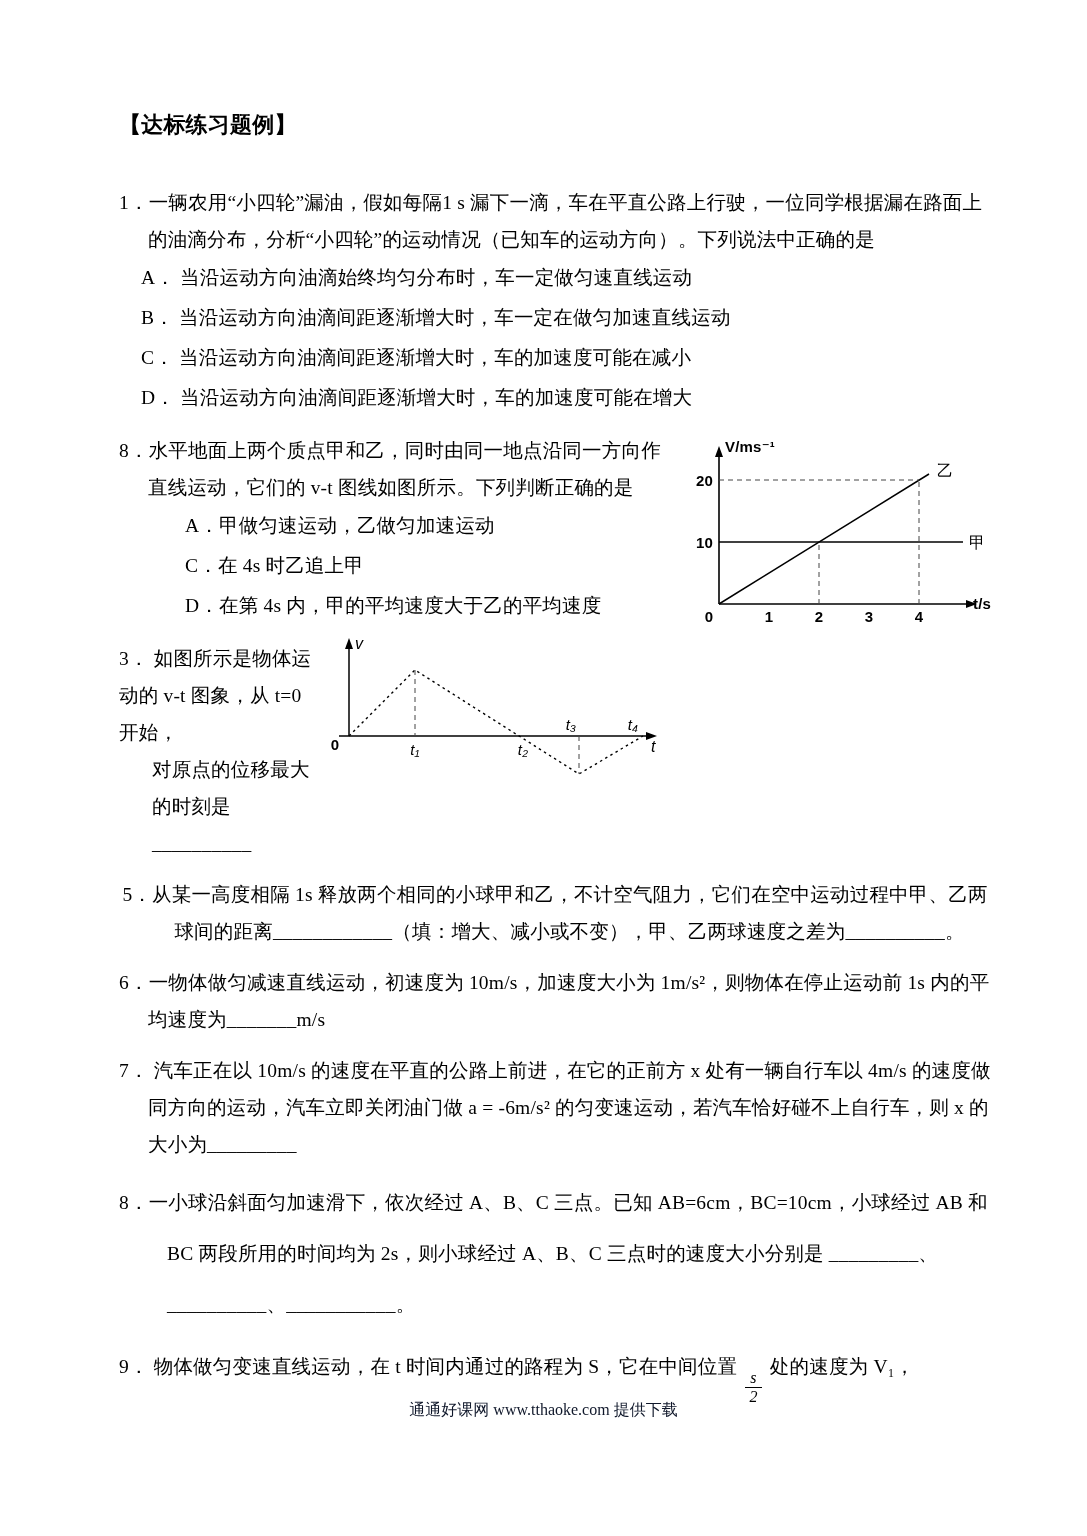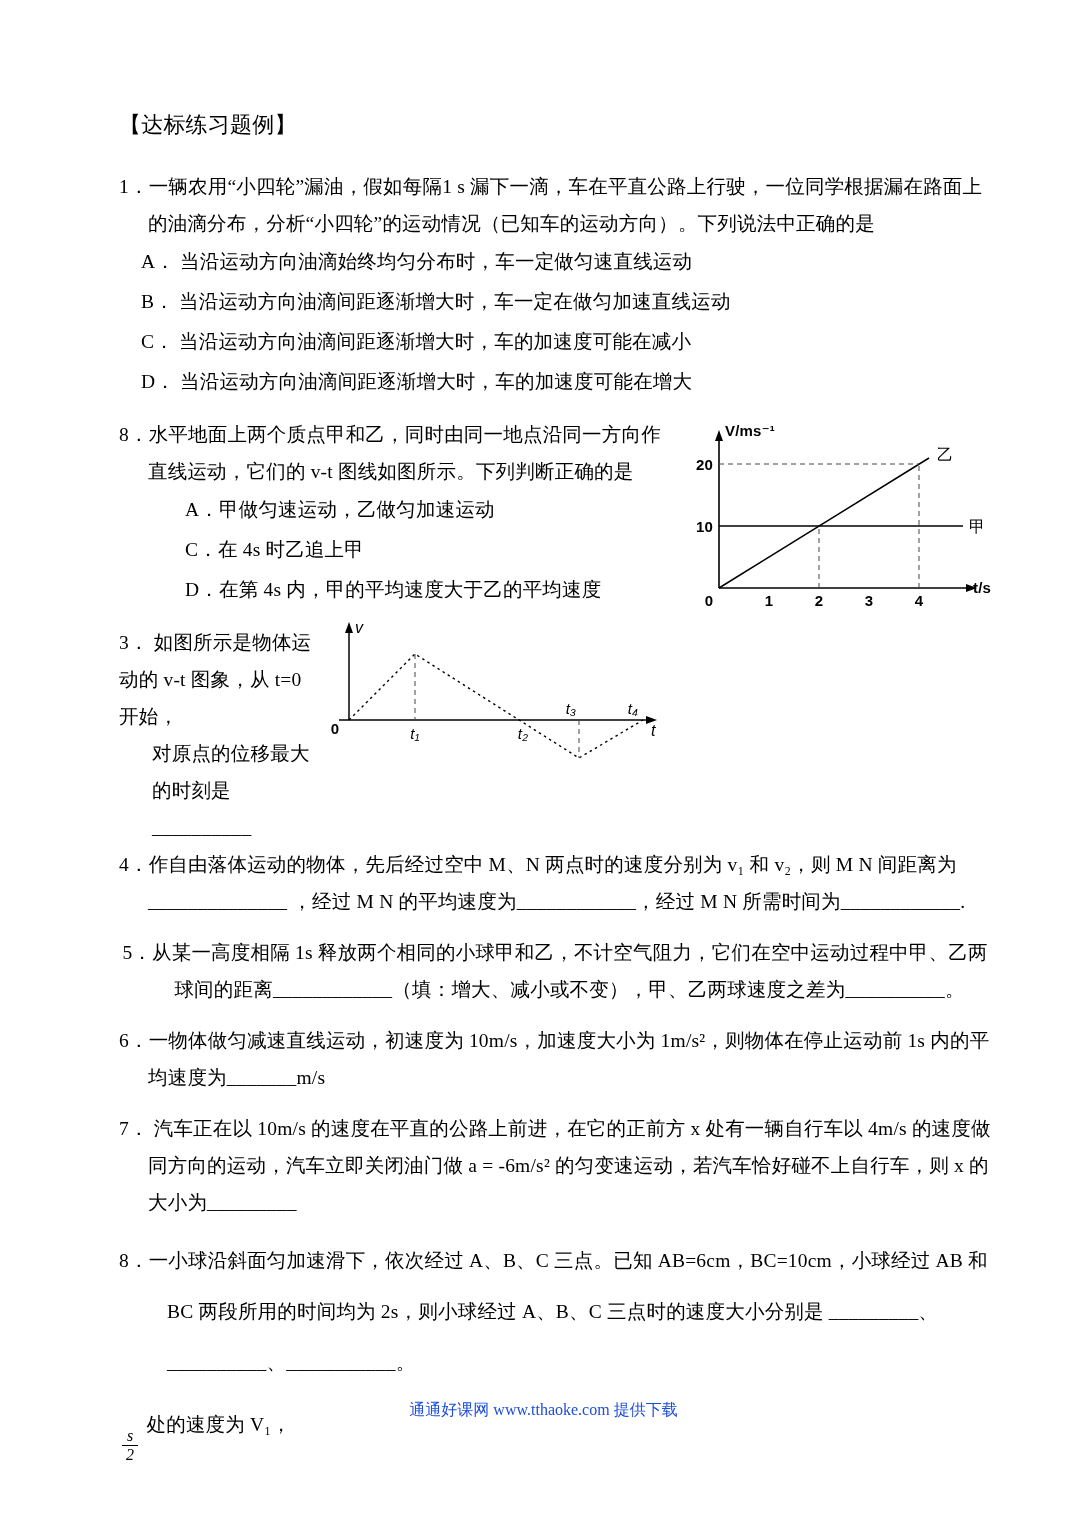--- a/index.html
+++ b/index.html
@@ -7,38 +7,38 @@
   body {
     width:1087px; height:1536px;
     font-family:"Liberation Serif","DejaVu Serif",serif;
     color:#000;
   }
   .page { position:relative; width:1087px; height:1536px; overflow:hidden; background:#fff; }
   .content {
     position:absolute; left:119px; top:110px; width:872px;
     font-size:19.5px; line-height:37px; letter-spacing:0.2px;
   }
-  .title { font-size:22px; font-weight:normal; line-height:30px; margin-bottom:28px; }
+  .title { font-size:22px; font-weight:bold; line-height:30px; margin-bottom:44px; }
   section { margin-bottom:14px; }
   p.stem { padding-left:29px; text-indent:-29px; }
   p.opt { margin-left:22px; line-height:40px; }
   .q2 p.opt { margin-left:66px; }
   .q3-line2 { margin-left:33px; }
   .q8 p.stem { line-height:51px; padding-left:48px; text-indent:-48px; }
   .q9 { line-height:46px; }
   .q5 { clear:none;text-align:center; }
   figure.graph1 { float:right; width:312px; height:208px; margin:4px 0 6px 14px; }
   figure.graph2 { float:right; width:340px; height:172px; margin:-8px 0 4px 12px; }
   svg text { font-family:"Liberation Sans","DejaVu Sans",sans-serif; }
   .frac { display:inline-flex; flex-direction:column; vertical-align:-10px; text-align:center;
           font-style:italic; font-size:16px; line-height:18px; margin:0 3px; }
   .frac .num { border-bottom:1.5px solid #000; padding:0 5px; }
   .footer {
     position:absolute; left:0; top:1400px; width:100%;
-    text-align:center; font-size:16px; color:#1d4ed8;
+    text-align:center; font-size:16px; color:#0f172a;
     font-family:"Liberation Serif","DejaVu Serif",serif;
   }
 </style>
 </head>
 <body>
 
 <div class="page">
   <div class="content">
 
     <h1 class="title">【达标练习题例】</h1>
@@ -115,44 +115,41 @@
           <text x="198" y="123" font-size="15" font-style="italic" text-anchor="middle">t₂</text>
           <text x="246" y="98" font-size="15" font-style="italic" text-anchor="middle">t₃</text>
           <text x="308" y="98" font-size="15" font-style="italic" text-anchor="middle">t₄</text>
           <text x="326" y="120" font-size="16" font-style="italic">t</text>
         </svg>
       </figure>
       <div>
         <p>3．  如图所示是物体运动的 v-t 图象，从 t=0 开始，</p>
         <p class="q3-line2">对原点的位移最大的时刻是__________</p>
       </div>
-      <div>
-        <p class="stem">4．作自由落体运动的物体，先后经过空中 M、N 两点时的速度分别为 v₁ 和 v₂，则 M N 间距离为______________ ，经过 M N 的平均速度为____________，经过 M N 所需时间为____________.</p>
-      </div>
     </section>
 
     <section class="q q5">
       <p class="stem">5．从某一高度相隔 1s 释放两个相同的小球甲和乙，不计空气阻力，它们在空中运动过程中甲、乙两球间的距离____________（填：增大、减小或不变），甲、乙两球速度之差为__________。</p>
     </section>
 
     <section class="q q6">
       <p class="stem">6．一物体做匀减速直线运动，初速度为 10m/s，加速度大小为 1m/s²，则物体在停止运动前 1s 内的平均速度为_______m/s</p>
     </section>
 
     <section class="q q7">
       <p class="stem">7．  汽车正在以 10m/s 的速度在平直的公路上前进，在它的正前方 x 处有一辆自行车以 4m/s 的速度做同方向的运动，汽车立即关闭油门做 a = -6m/s² 的匀变速运动，若汽车恰好碰不上自行车，则 x 的大小为_________</p>
     </section>
 
     <section class="q q8">
       <p class="stem">8．一小球沿斜面匀加速滑下，依次经过 A、B、C 三点。已知 AB=6cm，BC=10cm，小球经过 AB 和 BC 两段所用的时间均为 2s，则小球经过 A、B、C 三点时的速度大小分别是 _________、__________、___________。</p>
     </section>
 
     <section class="q q9">
       <p>
-        <span class="frac">
+        <span>9．  物体做匀变速直线运动，在 t 时间内通过的路程为 S，它在中间位置 </span><span class="frac">
             <span class="num">s</span>
             <span class="den">2</span>
           </span><span> 处的速度为 V₁，</span>
       </p>
     </section>
 
   </div>
 
   <div class="footer">通通好课网  www.tthaoke.com  提供下载</div>
 </div>

